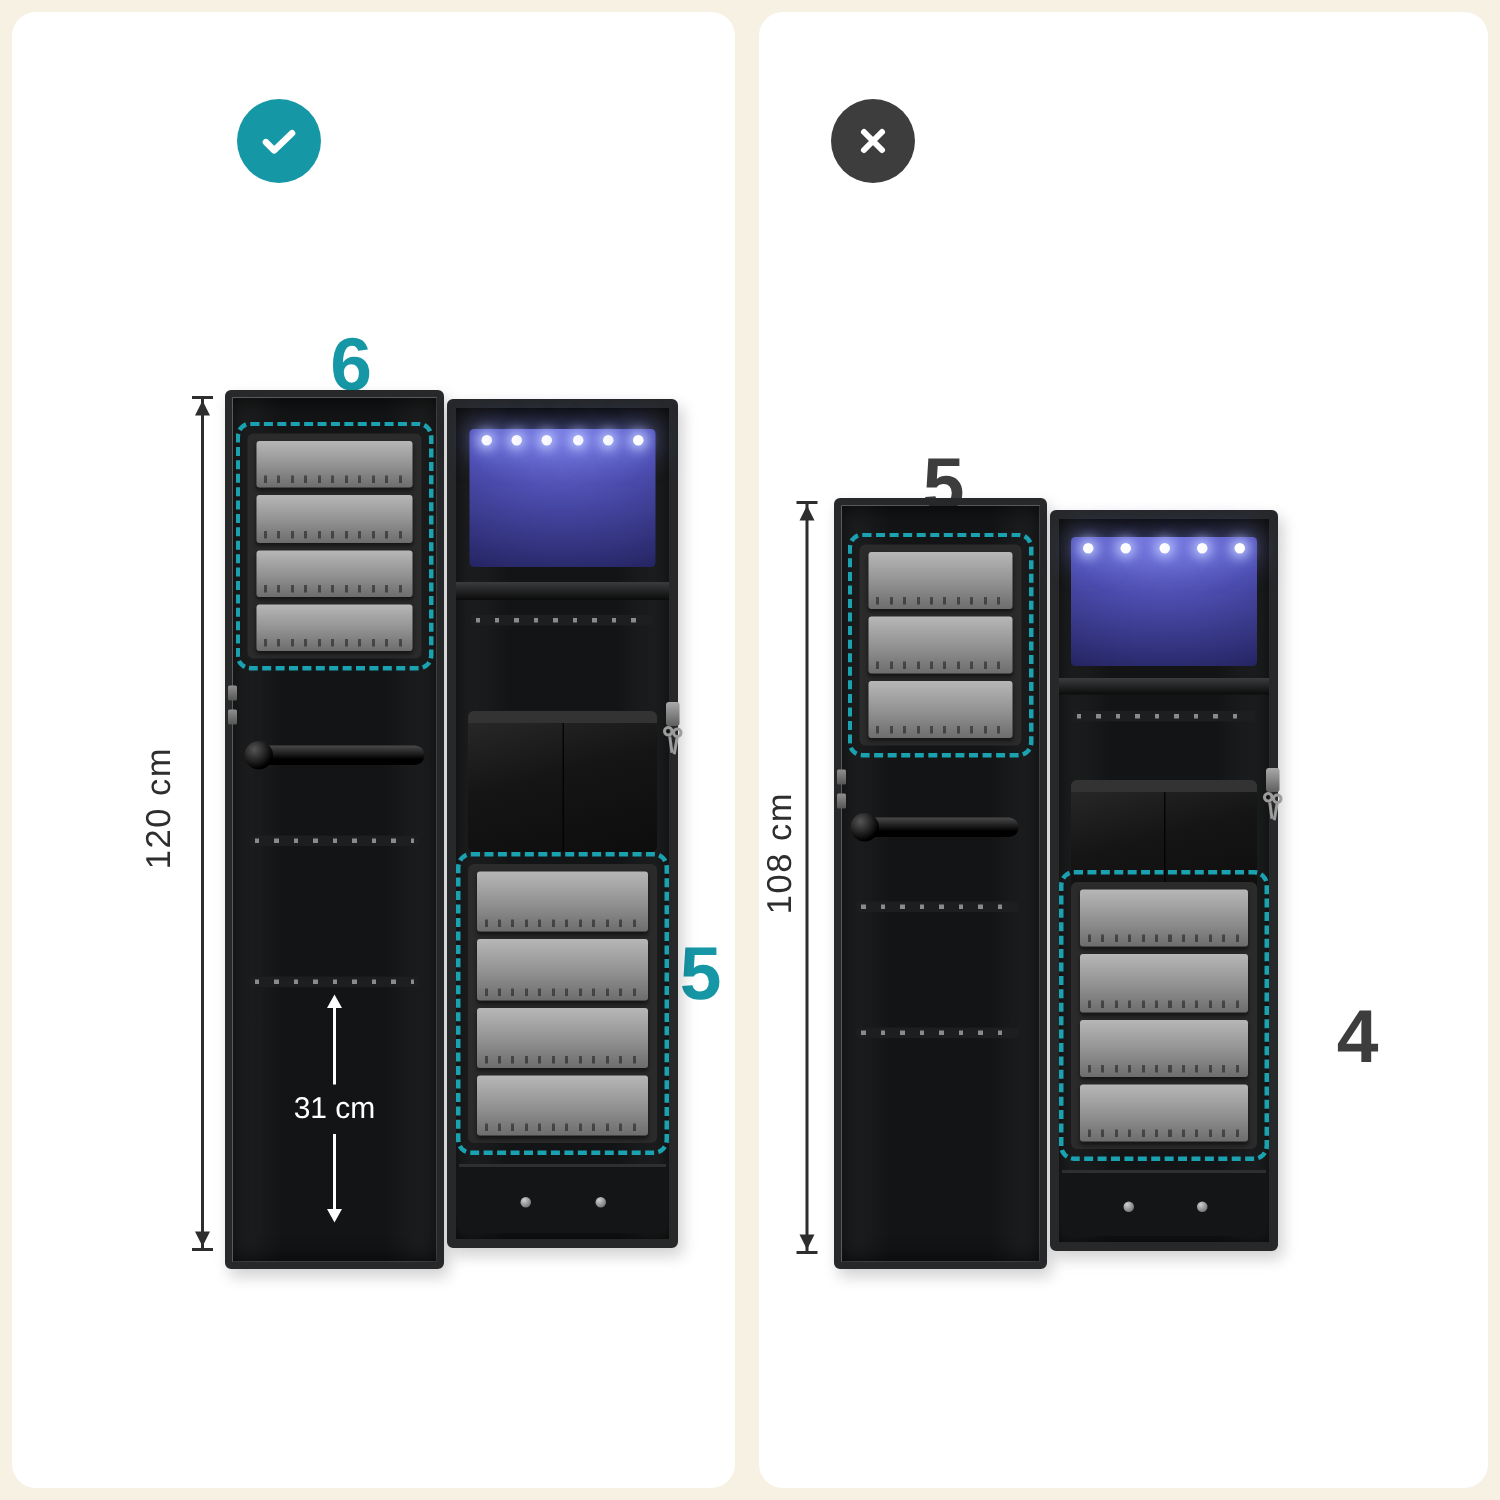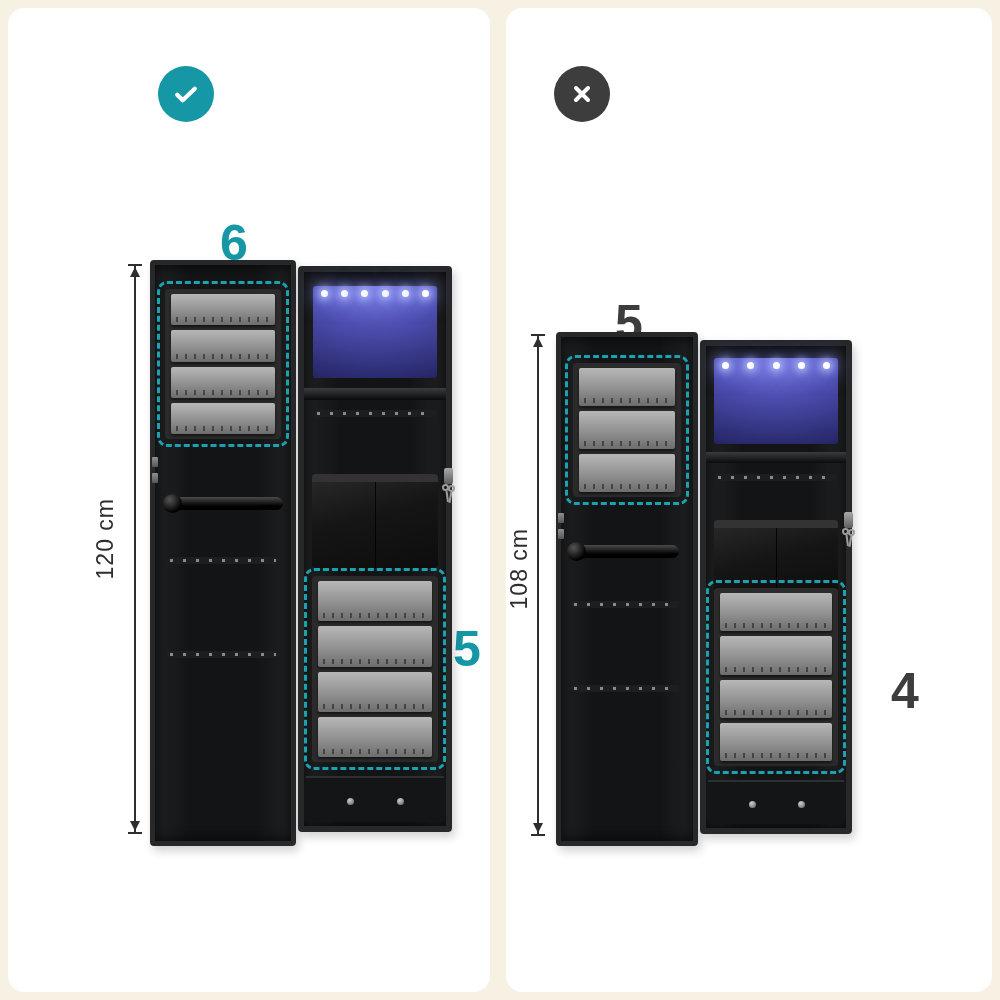--- a/index.html
+++ b/index.html
@@ -140,20 +140,27 @@
         <i class="orow"></i>
         <i class="orow"></i>
         <i class="orow"></i>
       </div>
     </div>
     <span class="hw h1"></span>
     <span class="hw h2"></span>
     <div class="rod"></div>
     <div class="hookbar a"></div>
     <div class="hookbar b"></div>
+    <div class="clearance">
+      <span class="aw up"></span>
+      <span class="seg"></span>
+      <span class="lbl">31 cm</span>
+      <span class="seg"></span>
+      <span class="aw down"></span>
+    </div>
   </div>
 
   <div class="cabbody">
     <div class="led">
       <div class="leddots">
         <i></i>
           <i></i>
           <i></i>
           <i></i>
           <i></i>

